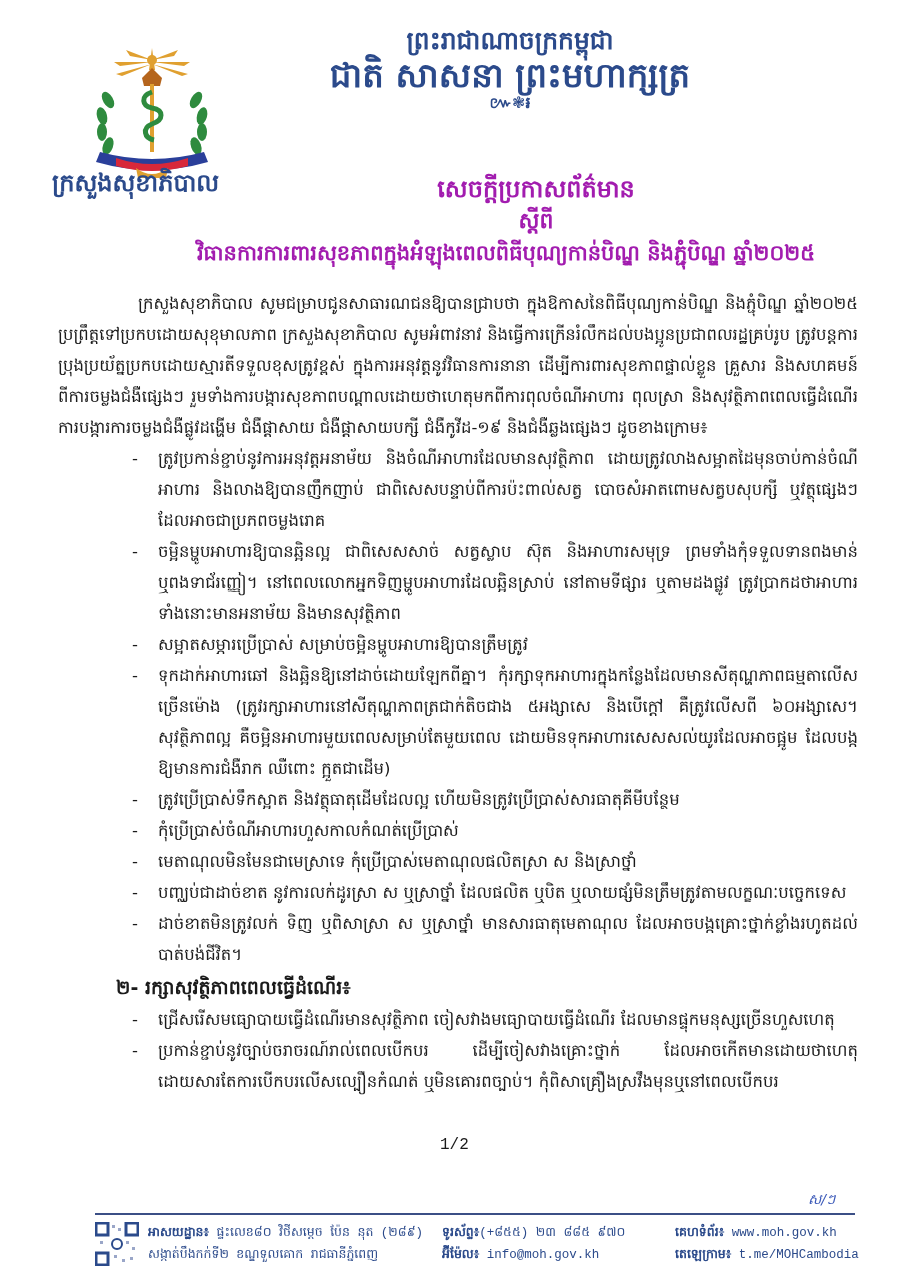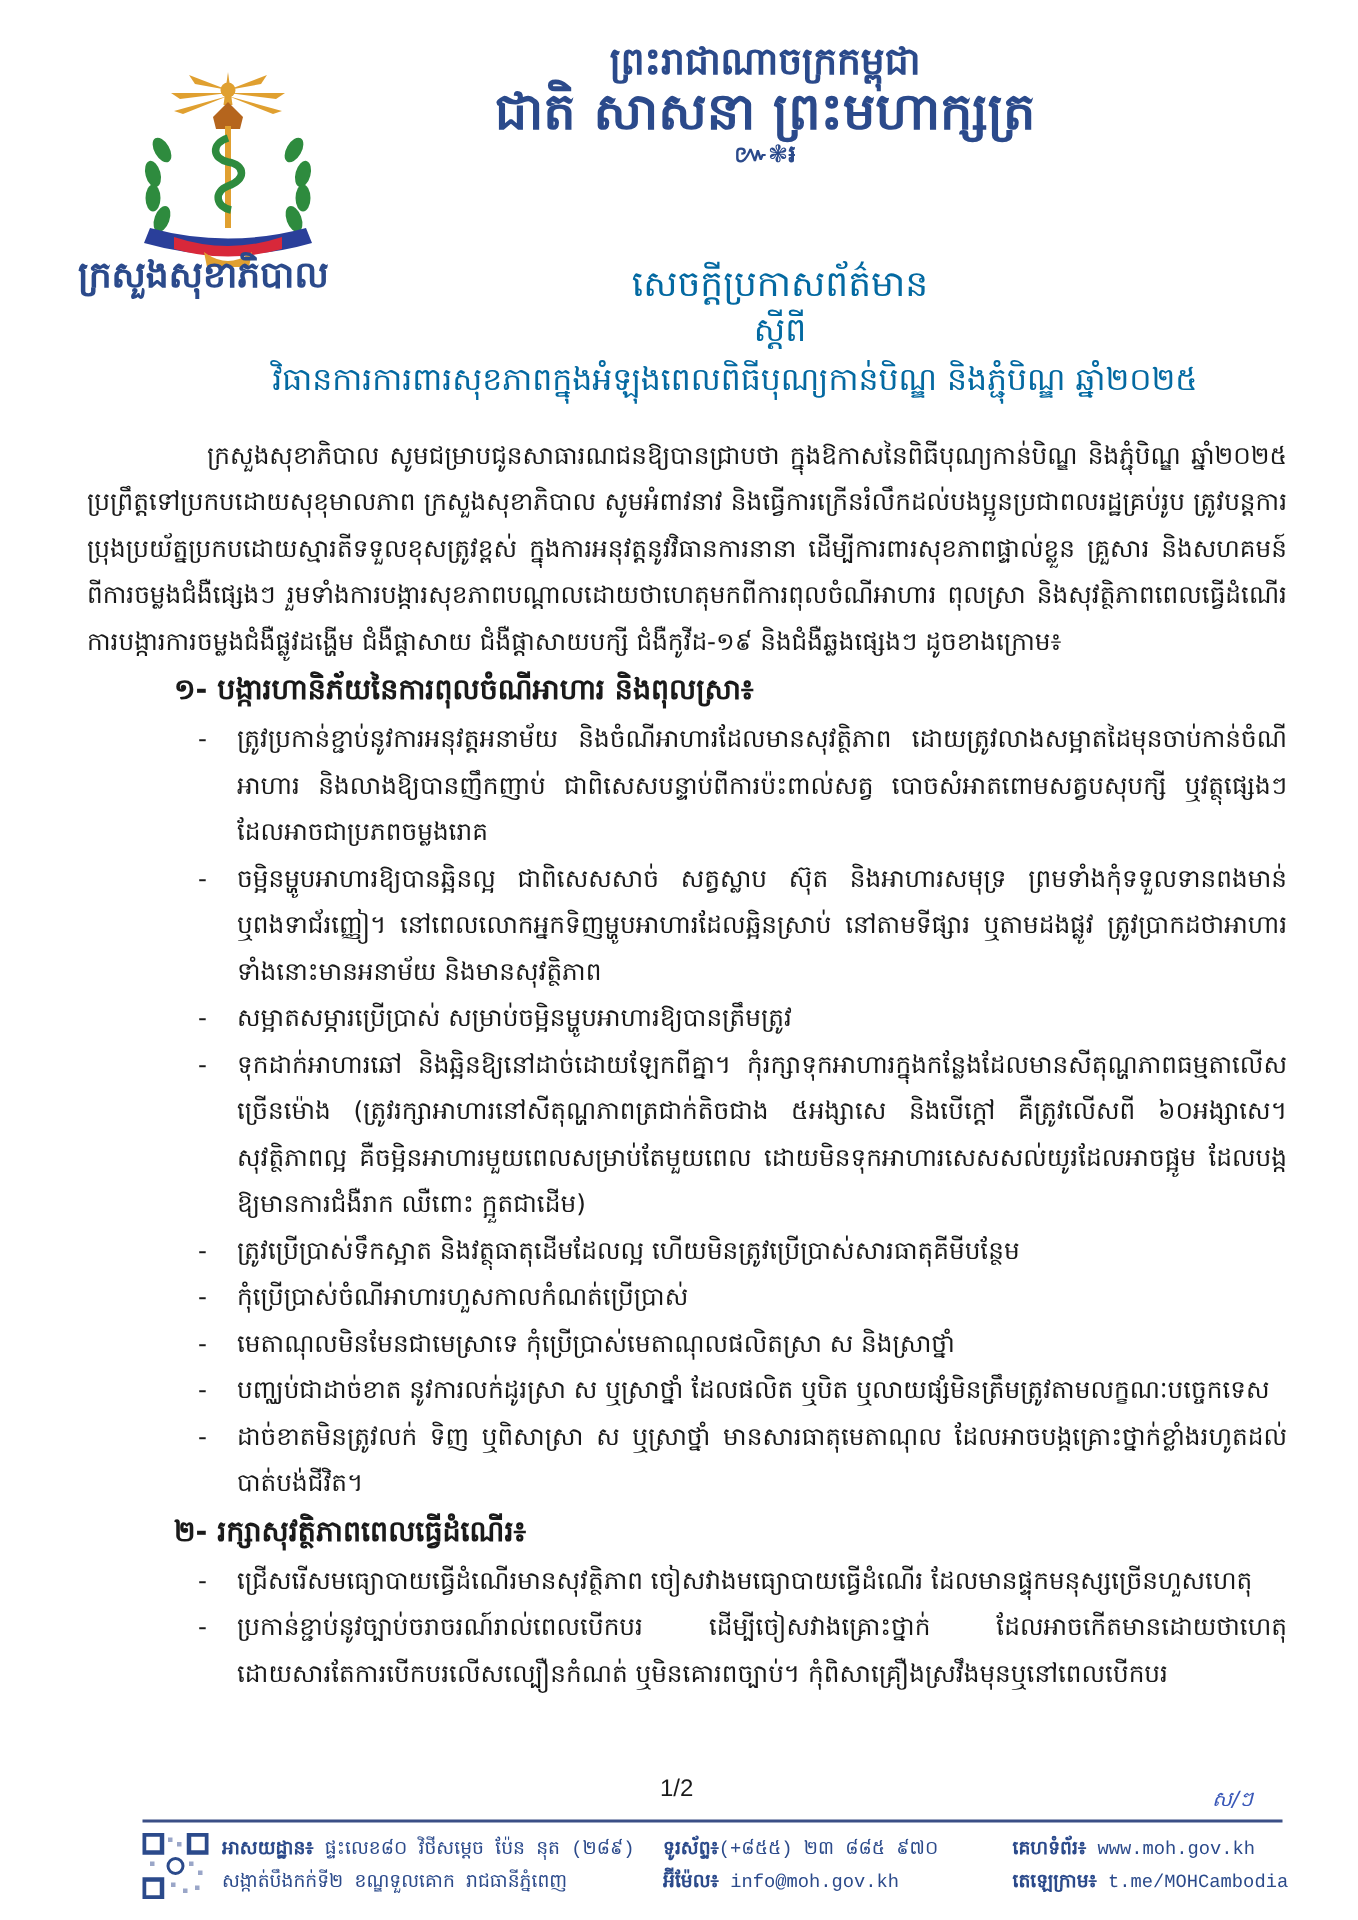--- a/index.html
+++ b/index.html
@@ -3,31 +3,31 @@
 <meta charset="utf-8">
 <style>
   html, body { margin: 0; padding: 0; background: #ffffff; }
   body { width: 905px; height: 1280px; position: relative; overflow: hidden; font-family: "DejaVu Sans", sans-serif; color: #1a1a1a; }
   .logo { position: absolute; left: 86px; top: 40px; width: 132px; height: 140px; }
   .ministry-name { position: absolute; left: 52px; top: 168px; font-size: 24px; font-weight: bold; color: #2b4a8b; white-space: nowrap; }
   .motto { position: absolute; left: 300px; top: 24px; width: 420px; text-align: center; color: #2b4a8b; font-weight: bold; }
   .motto .l1 { font-size: 25px; line-height: 34px; }
   .motto .l2 { font-size: 34px; line-height: 34px; }
   .motto .orn { font-size: 16px; line-height: 22px; }
-  .titles { position: absolute; left: 60px; top: 172px; width: 800px; text-align: center; color: #0369a1; font-weight: normal; }
+  .titles { position: absolute; left: 76px; top: 172px; width: 800px; text-align: center; color: #a21caf; font-weight: bold; }
   .titles .t1 { font-size: 24px; line-height: 34px; margin-left: 120px; }
   .titles .t2 { font-size: 22px; line-height: 30px; margin-left: 120px; }
   .titles .t3 { font-size: 21px; line-height: 34px; margin-left: 60px; }
   .body { position: absolute; left: 58px; top: 288px; width: 800px; font-size: 16.5px; line-height: 31px; }
   .para { text-indent: 80px; text-align: justify; }
   .section-head { font-weight: bold; font-size: 19px; color: #1a1a1a; margin-left: 58px; line-height: 34px; }
   ul.items { list-style: none; margin: 0; padding: 0 0 0 70px; }
   ul.items li { position: relative; padding-left: 30px; text-align: justify; }
   ul.items li::before { content: "-"; position: absolute; left: 4px; top: 0; }
-  .page-num { position: absolute; left: 440px; top: 1184px; font-family: Liberation Sans, sans-serif; font-size: 16px; }
+  .page-num { position: absolute; left: 440px; top: 1136px; font-family: Liberation Mono, monospace; font-size: 16px; }
   .signature { position: absolute; left: 808px; top: 1190px; color: #3a58b8; font-style: italic; font-size: 14px; }
   .footer-rule { position: absolute; left: 95px; top: 1213px; width: 760px; height: 2px; background: #3b4f86; }
   .qr { position: absolute; left: 95px; top: 1222px; width: 44px; height: 44px; }
   .footer { position: absolute; top: 1222px; font-size: 12.5px; color: #2b4a8b; line-height: 22px; font-family: Liberation Mono, monospace; }
   .footer.col1 { left: 148px; }
   .footer.col2 { left: 442px; }
   .footer.col3 { left: 675px; }
   .footer .lbl { font-weight: bold; }
 </style>
 </head>
@@ -80,21 +80,20 @@
 
 <div class="titles">
   <div class="t1">សេចក្តីប្រកាសព័ត៌មាន</div>
   <div class="t2">ស្តីពី</div>
   <div class="t3">វិធានការការពារសុខភាពក្នុងអំឡុងពេលពិធីបុណ្យកាន់បិណ្ឌ និងភ្ជុំបិណ្ឌ ឆ្នាំ២០២៥</div>
 </div>
 
 <div class="body">
   <div class="para">ក្រសួងសុខាភិបាល សូមជម្រាបជូនសាធារណជនឱ្យបានជ្រាបថា ក្នុងឱកាសនៃពិធីបុណ្យកាន់បិណ្ឌ និងភ្ជុំបិណ្ឌ ឆ្នាំ២០២៥ ប្រព្រឹត្តទៅប្រកបដោយសុខុមាលភាព ក្រសួងសុខាភិបាល សូមអំពាវនាវ និងធ្វើការក្រើនរំលឹកដល់បងប្អូនប្រជាពលរដ្ឋគ្រប់រូប ត្រូវបន្តការប្រុងប្រយ័ត្នប្រកបដោយស្មារតីទទួលខុសត្រូវខ្ពស់ ក្នុងការអនុវត្តនូវវិធានការនានា ដើម្បីការពារសុខភាពផ្ទាល់ខ្លួន គ្រួសារ និងសហគមន៍ ពីការចម្លងជំងឺផ្សេងៗ រួមទាំងការបង្ការសុខភាពបណ្តាលដោយថាហេតុមកពីការពុលចំណីអាហារ ពុលស្រា និងសុវត្ថិភាពពេលធ្វើដំណើរ ការបង្ការការចម្លងជំងឺផ្លូវដង្ហើម ជំងឺផ្តាសាយ ជំងឺផ្តាសាយបក្សី ជំងឺកូវីដ-១៩ និងជំងឺឆ្លងផ្សេងៗ ដូចខាងក្រោម៖</div>
 
-  <div class="section-head">១- បង្ការហានិភ័យនៃការពុលចំណីអាហារ និងពុលស្រា៖</div>
   <ul class="items">
     <li>ត្រូវប្រកាន់ខ្ជាប់នូវការអនុវត្តអនាម័យ និងចំណីអាហារដែលមានសុវត្ថិភាព ដោយត្រូវលាងសម្អាតដៃមុនចាប់កាន់ចំណីអាហារ និងលាងឱ្យបានញឹកញាប់ ជាពិសេសបន្ទាប់ពីការប៉ះពាល់សត្វ បោចសំអាតពោមសត្វបសុបក្សី ឬវត្ថុផ្សេងៗ ដែលអាចជាប្រភពចម្លងរោគ</li>
     <li>ចម្អិនម្ហូបអាហារឱ្យបានឆ្អិនល្អ ជាពិសេសសាច់ សត្វស្លាប ស៊ុត និងអាហារសមុទ្រ ព្រមទាំងកុំទទួលទានពងមាន់ ឬពងទាជ័រញ្ញៀ។ នៅពេលលោកអ្នកទិញម្ហូបអាហារដែលឆ្អិនស្រាប់ នៅតាមទីផ្សារ ឬតាមដងផ្លូវ ត្រូវប្រាកដថាអាហារទាំងនោះមានអនាម័យ និងមានសុវត្ថិភាព</li>
     <li>សម្អាតសម្ភារប្រើប្រាស់ សម្រាប់ចម្អិនម្ហូបអាហារឱ្យបានត្រឹមត្រូវ</li>
     <li>ទុកដាក់អាហារឆៅ និងឆ្អិនឱ្យនៅដាច់ដោយឡែកពីគ្នា។ កុំរក្សាទុកអាហារក្នុងកន្លែងដែលមានសីតុណ្ហភាពធម្មតាលើសច្រើនម៉ោង (ត្រូវរក្សាអាហារនៅសីតុណ្ហភាពត្រជាក់តិចជាង ៥អង្សាសេ និងបើក្តៅ គឺត្រូវលើសពី ៦០អង្សាសេ។ សុវត្ថិភាពល្អ គឺចម្អិនអាហារមួយពេលសម្រាប់តែមួយពេល ដោយមិនទុកអាហារសេសសល់យូរដែលអាចផ្អូម ដែលបង្កឱ្យមានការជំងឺរាក ឈឺពោះ ក្អួតជាដើម)</li>
     <li>ត្រូវប្រើប្រាស់ទឹកស្អាត និងវត្ថុធាតុដើមដែលល្អ ហើយមិនត្រូវប្រើប្រាស់សារធាតុគីមីបន្ថែម</li>
     <li>កុំប្រើប្រាស់ចំណីអាហារហួសកាលកំណត់ប្រើប្រាស់</li>
     <li>មេតាណុលមិនមែនជាមេស្រាទេ កុំប្រើប្រាស់មេតាណុលផលិតស្រា ស និងស្រាថ្នាំ</li>
     <li>បញ្ឈប់ជាដាច់ខាត នូវការលក់ដូរស្រា ស ឬស្រាថ្នាំ ដែលផលិត ឬបិត ឬលាយផ្សំមិនត្រឹមត្រូវតាមលក្ខណៈបច្ចេកទេស</li>
     <li>ដាច់ខាតមិនត្រូវលក់ ទិញ ឬពិសាស្រា ស ឬស្រាថ្នាំ មានសារធាតុមេតាណុល ដែលអាចបង្កគ្រោះថ្នាក់ខ្លាំងរហូតដល់បាត់បង់ជីវិត។</li>

